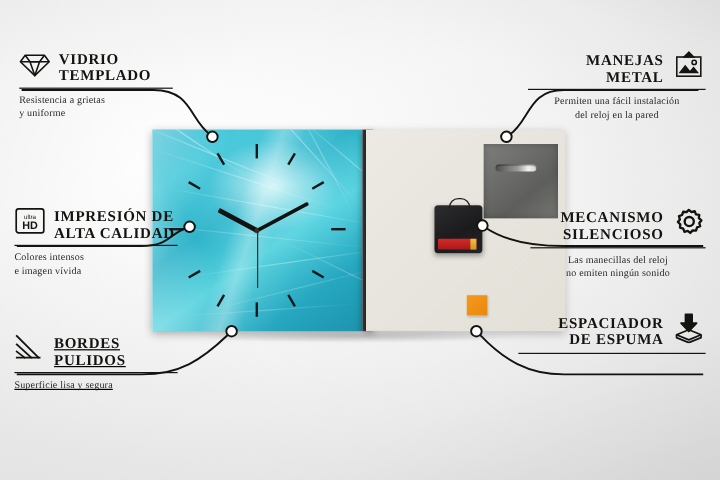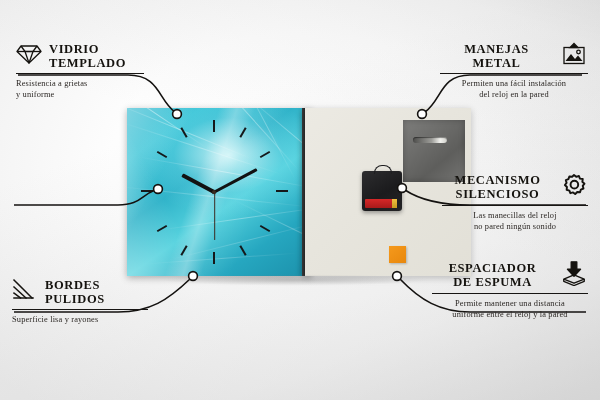--- a/index.html
+++ b/index.html
@@ -34,21 +34,21 @@
     font-family:"Liberation Serif", serif;
     font-weight:700;
     font-size:12.5px;
     line-height:14px;
     letter-spacing:0.6px;
     color:#15130f;
     text-transform:uppercase;
     white-space:pre-line;
   }
   .feature.left .title{text-align:left;}
-  .feature.right .title{text-align:center;}
+  .feature.right .title{text-align:right;}
   .rule{
     height:1.4px;background:#171513;margin-top:3px;width:100%;
   }
   .desc{
     font-family:"Liberation Serif", serif;
     font-size:8.4px;line-height:11px;color:#2b2724;
     margin-top:4px;white-space:pre-line;letter-spacing:0.15px;
   }
   .feature.right .desc{text-align:center;}
 
@@ -218,38 +218,54 @@
         </svg>
       </span>
       <span class="title">VIDRIO
 TEMPLADO</span>
     </div>
     <div class="rule"></div>
     <div class="desc">Resistencia a grietas
 y uniforme</div>
   </div>
 
-
-  <div class="feature left" style="left:12px;top:278px;width:136px;">
+  <div class="feature left" style="left:12px;top:172px;width:136px;">
+    <div class="head">
+      <span class="icon">
+        <svg width="26" height="24" viewBox="0 0 26 24">
+          <rect x="1.5" y="2" width="23" height="20" rx="2" fill="none" stroke="#15130f" stroke-width="1.4"></rect>
+          <text x="13" y="10.5" text-anchor="middle" font-family="Liberation Sans, sans-serif" font-size="5.2" fill="#15130f">ultra</text>
+          <text x="13" y="19" text-anchor="middle" font-family="Liberation Sans, sans-serif" font-size="9" font-weight="bold" fill="#15130f">HD</text>
+        </svg>
+      </span>
+      <span class="title">IMPRESIÓN DE
+ALTA CALIDAD</span>
+    </div>
+    <div class="rule"></div>
+    <div class="desc">Colores intensos
+e imagen vívida</div>
+  </div>
+
+  <div class="feature left" style="left:12px;top:278px;width:136px;text-decoration:underline;">
     <div class="head">
       <span class="icon">
         <svg width="26" height="24" viewBox="0 0 26 24">
           <g stroke="#15130f" stroke-width="1.5" stroke-linecap="square">
             <path d="M2,2 L20,20"></path>
             <path d="M2,9 L14,20"></path>
             <path d="M2,15 L8.5,20"></path>
             <path d="M2,20 L21,20"></path>
           </g>
         </svg>
       </span>
       <span class="title">BORDES
 PULIDOS</span>
     </div>
     <div class="rule"></div>
-    <div class="desc">Superficie lisa y rayones</div>
+    <div class="desc">Superficie lisa y segura</div>
   </div>
 
   <div class="feature right" style="left:440px;top:42px;width:148px;">
     <div class="head">
       <span class="title" style="flex:1;">MANEJAS
 METAL</span>
       <span class="icon">
         <svg width="28" height="24" viewBox="0 0 28 24">
           <g fill="none" stroke="#15130f" stroke-width="1.3">
             <path d="M14,1.5 L10,5.5 L18,5.5 Z" fill="#15130f"></path>
@@ -273,35 +289,33 @@
         <svg width="28" height="26" viewBox="0 0 28 28">
           <g fill="none" stroke="#15130f" stroke-width="2.1" stroke-linejoin="round">
             <path d="M14,3.2 L16.4,5.2 L19.3,4.3 L20.4,7.1 L23.4,7.6 L23,10.6 L25.3,12.6 L23.4,14.9 L24.2,17.8 L21.4,18.9 L20.5,21.8 L17.5,21.5 L15.3,23.8 L13,22 L10.1,22.8 L9,20 L6.1,19.1 L6.4,16.1 L4.2,14 L6,11.7 L5.2,8.8 L8,7.7 L9,4.8 L12,5.1 Z"></path>
             <circle cx="14.4" cy="13.6" r="4.1"></circle>
           </g>
         </svg>
       </span>
     </div>
     <div class="rule"></div>
     <div class="desc">Las manecillas del reloj
-no pared ningún sonido</div>
+no emiten ningún sonido</div>
   </div>
 
   <div class="feature right" style="left:432px;top:260px;width:156px;">
     <div class="head">
       <span class="title" style="flex:1;">ESPACIADOR
 DE ESPUMA</span>
       <span class="icon">
         <svg width="28" height="26" viewBox="0 0 28 28">
           <g fill="none" stroke="#15130f" stroke-width="1.5" stroke-linejoin="round">
             <path d="M11,2 L17,2 L17,10 L21,10 L14,17.5 L7,10 L11,10 Z" fill="#15130f"></path>
             <path d="M14,16 L25,20.5 L14,25 L3,20.5 Z"></path>
             <path d="M3,20.5 L3,23 L14,27.5 L25,23 L25,20.5"></path>
           </g>
         </svg>
       </span>
     </div>
     <div class="rule"></div>
-    <div class="desc">Permite mantener una distancia
-uniforme entre el reloj y la pared</div>
   </div>
 
 </div>
 
 </body></html>

